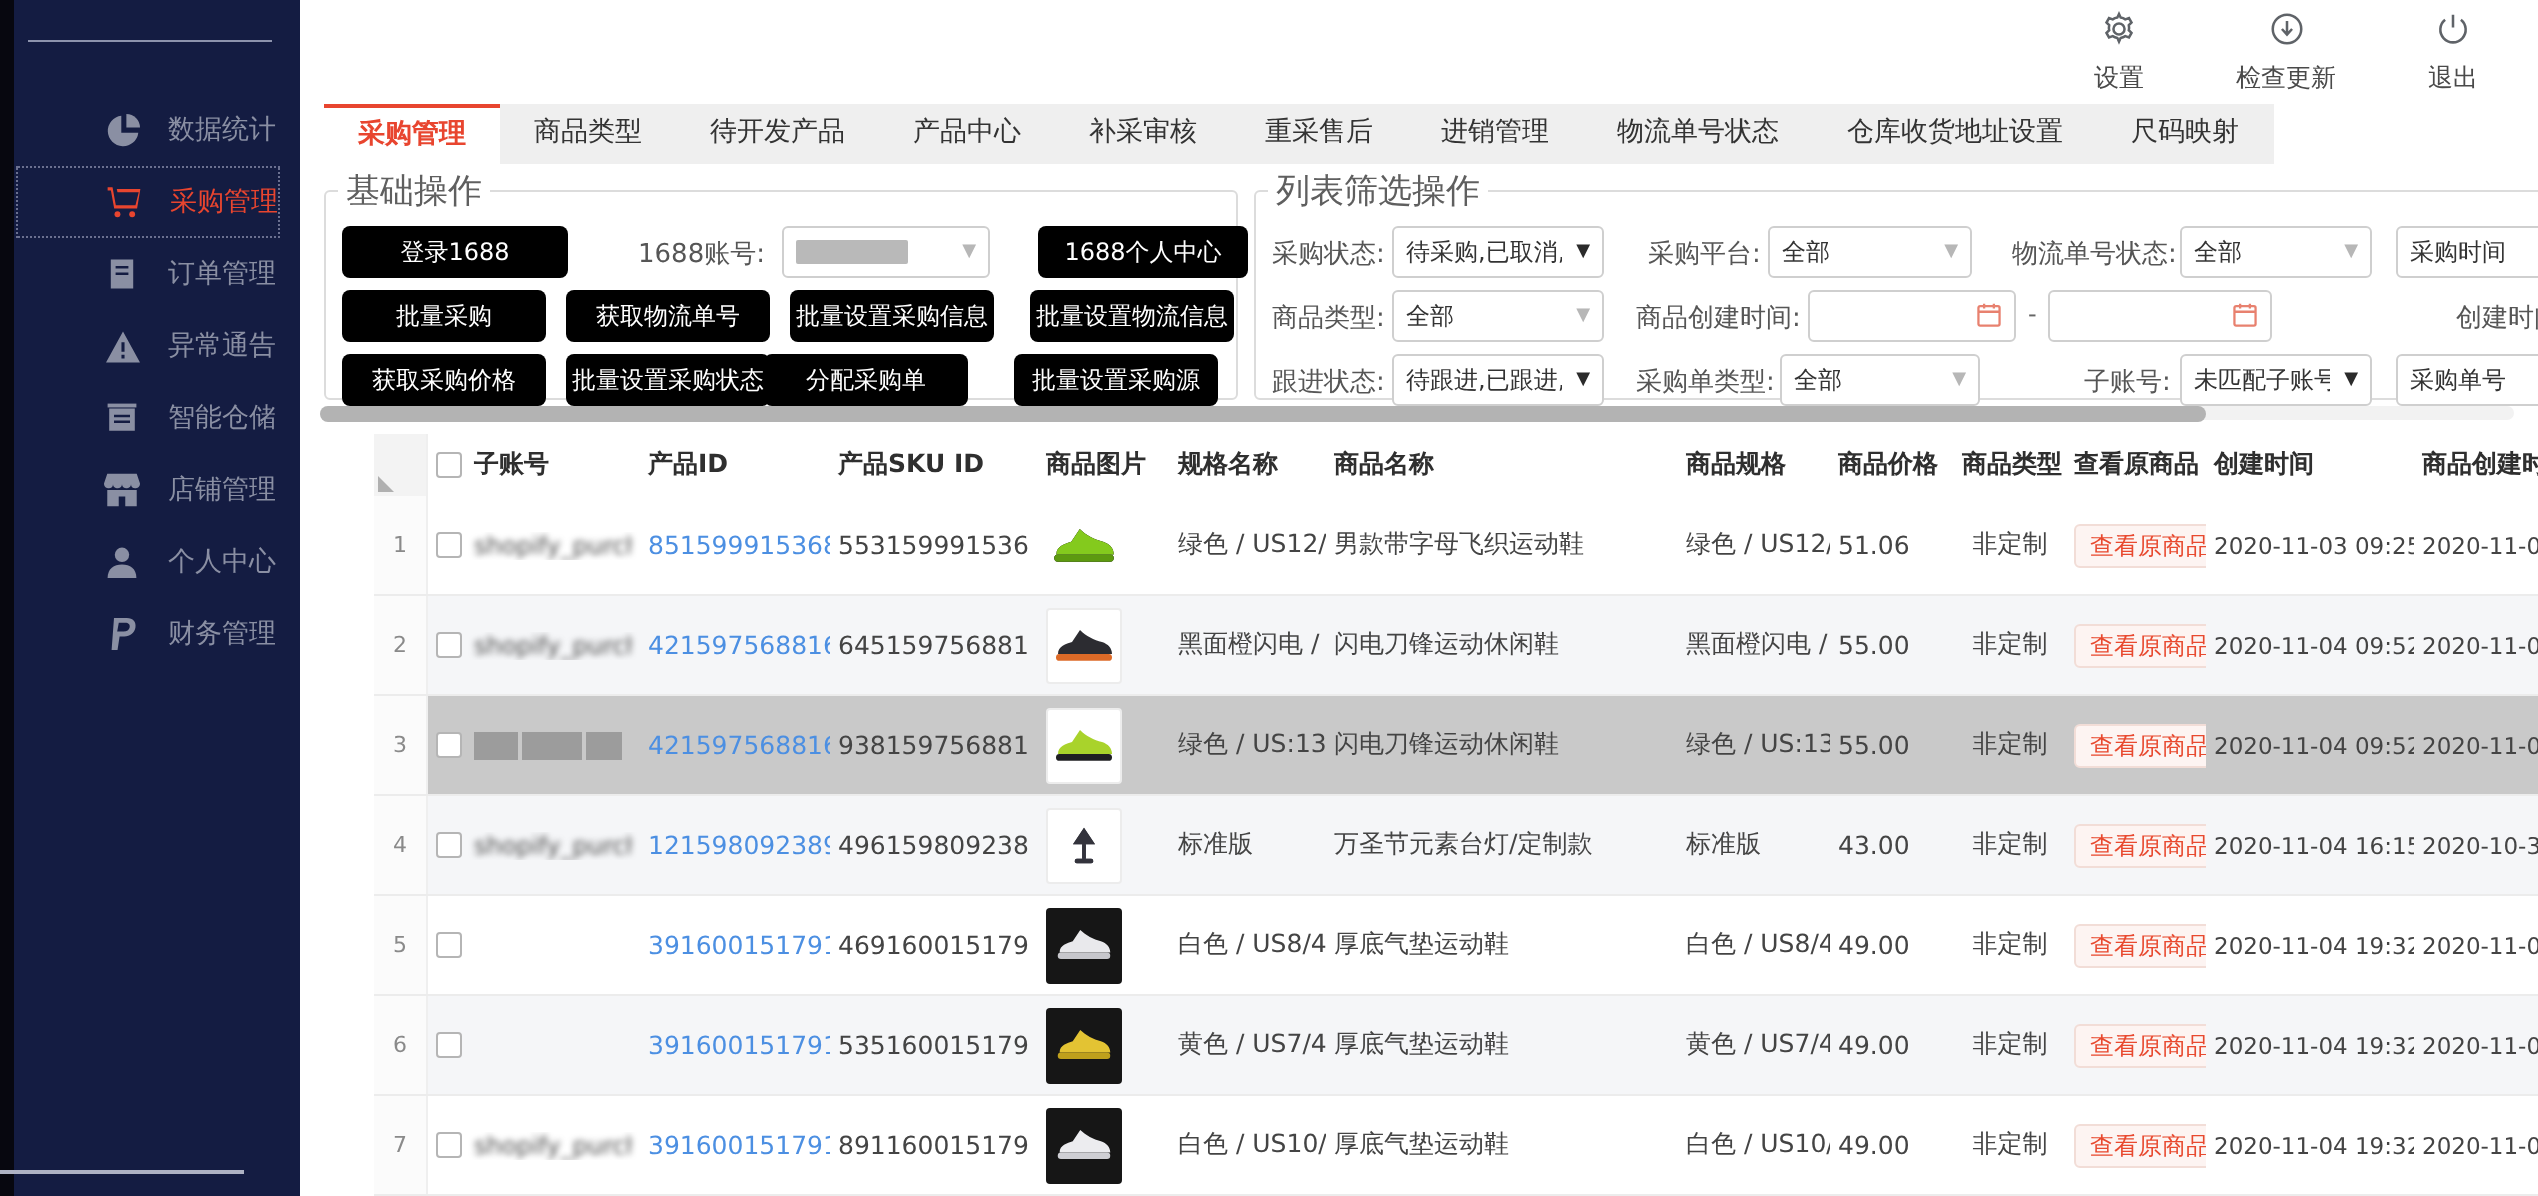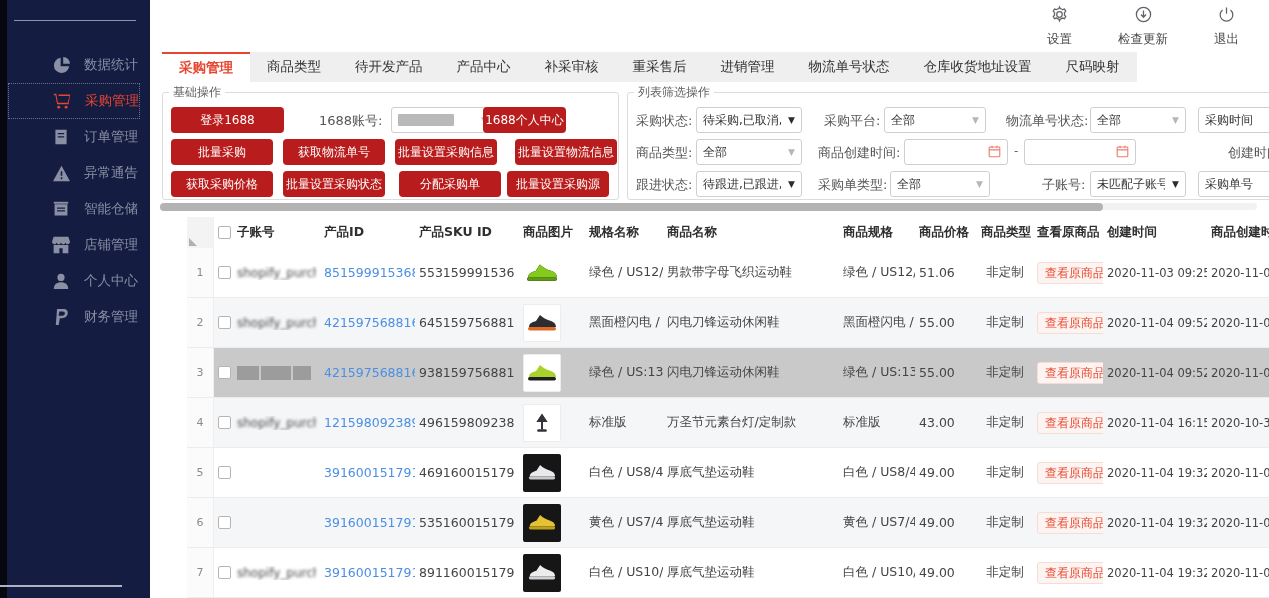--- a/index.html
+++ b/index.html
@@ -35,25 +35,25 @@
 
   
   .tabbar { display:flex; margin-left:12px; width:935px; }
   .tab { height:30px; line-height:28px; padding:0 17px; font-size:13.5px; color:#333;
     background:#efefef; cursor:pointer; white-space:nowrap; }
   .tab.active { background:#fff; color:#e8452f; font-weight:bold; border-top:2px solid #e8452f; line-height:26px; }
 
   
   .panels { position:relative; height:122px; margin-top:2px; }
   fieldset { position:absolute; top:0; border:1px solid #dcdcdc; border-radius:3px; background:#fff; }
-  fieldset legend { font-size:12px; color:#5f5f5f; padding:0 4px; margin-left:6px; }
+  fieldset legend { font-size:17px; color:#5f5f5f; padding:0 4px; margin-left:6px; }
   .basic-ops { left:12px; width:457px; height:116px; }
   .filter-ops { left:477px; width:660px; height:116px; }
   .oprow { position:relative; height:26px; margin-top:6px; }
-  .btn { position:absolute; top:0; height:26px; background:#b91c1c; color:#fff; border:none; border-radius:4px;
+  .btn { position:absolute; top:0; height:26px; background:#000000; color:#fff; border:none; border-radius:4px;
     font-size:12px; font-family:inherit; cursor:pointer; text-align:center; line-height:26px; padding:0; }
   .flabel { position:absolute; top:5px; font-size:13px; color:#565656; white-space:nowrap; }
   .select { position:absolute; top:0; height:26px; background:#fff; border:1px solid #cfcfcf; border-radius:3px;
     display:flex; align-items:center; justify-content:space-between; padding:0 6px; cursor:pointer; }
   .select .sval { font-size:12px; color:#333; white-space:nowrap; overflow:hidden; max-width:calc(100% - 14px); }
   .select .arrow { font-size:9px; color:#2b2b2b; flex:0 0 auto; }
   .select.gray .arrow { color:#b7b7b7; }
   .select .redacted-val { display:inline-block; width:56px; height:12px; background:#b9b9b9; border-radius:1px; }
   .dateinput { position:absolute; top:0; height:26px; background:#fff; border:1px solid #cfcfcf; border-radius:3px;
     display:flex; align-items:center; justify-content:flex-end; padding:0 6px; cursor:text; }
@@ -250,32 +250,32 @@
 
       <fieldset class="basic-ops">
         <legend>基础操作</legend>
         <div class="oprow">
           <button class="btn" style="left:8px;width:113px">登录1688</button>
           <span class="flabel" style="left:156px">1688账号:</span>
           <div class="select gray" style="left:228px;width:104px">
             <span class="redacted-val"></span>
             <span class="arrow">▼</span>
           </div>
-          <button class="btn" style="left:320px;width:83px">1688个人中心</button>
+          <button class="btn" style="left:356px;width:105px">1688个人中心</button>
         </div>
         <div class="oprow">
           <button class="btn" style="left:8px;width:102px">批量采购</button>
           <button class="btn" style="left:120px;width:102px">获取物流单号</button>
           <button class="btn" style="left:232px;width:102px">批量设置采购信息</button>
           <button class="btn" style="left:352px;width:102px">批量设置物流信息</button>
         </div>
         <div class="oprow">
           <button class="btn" style="left:8px;width:102px">获取采购价格</button>
           <button class="btn" style="left:120px;width:102px">批量设置采购状态</button>
-          <button class="btn" style="left:236px;width:102px">分配采购单</button>
+          <button class="btn" style="left:219px;width:102px">分配采购单</button>
           <button class="btn" style="left:344px;width:102px">批量设置采购源</button>
         </div>
       </fieldset>
 
       <fieldset class="filter-ops">
         <legend>列表筛选操作</legend>
         <div class="oprow">
           <span class="flabel" style="left:8px">采购状态:</span>
           <div class="select" style="left:68px;width:106px">
             <span class="sval">待采购,已取消,采</span>

